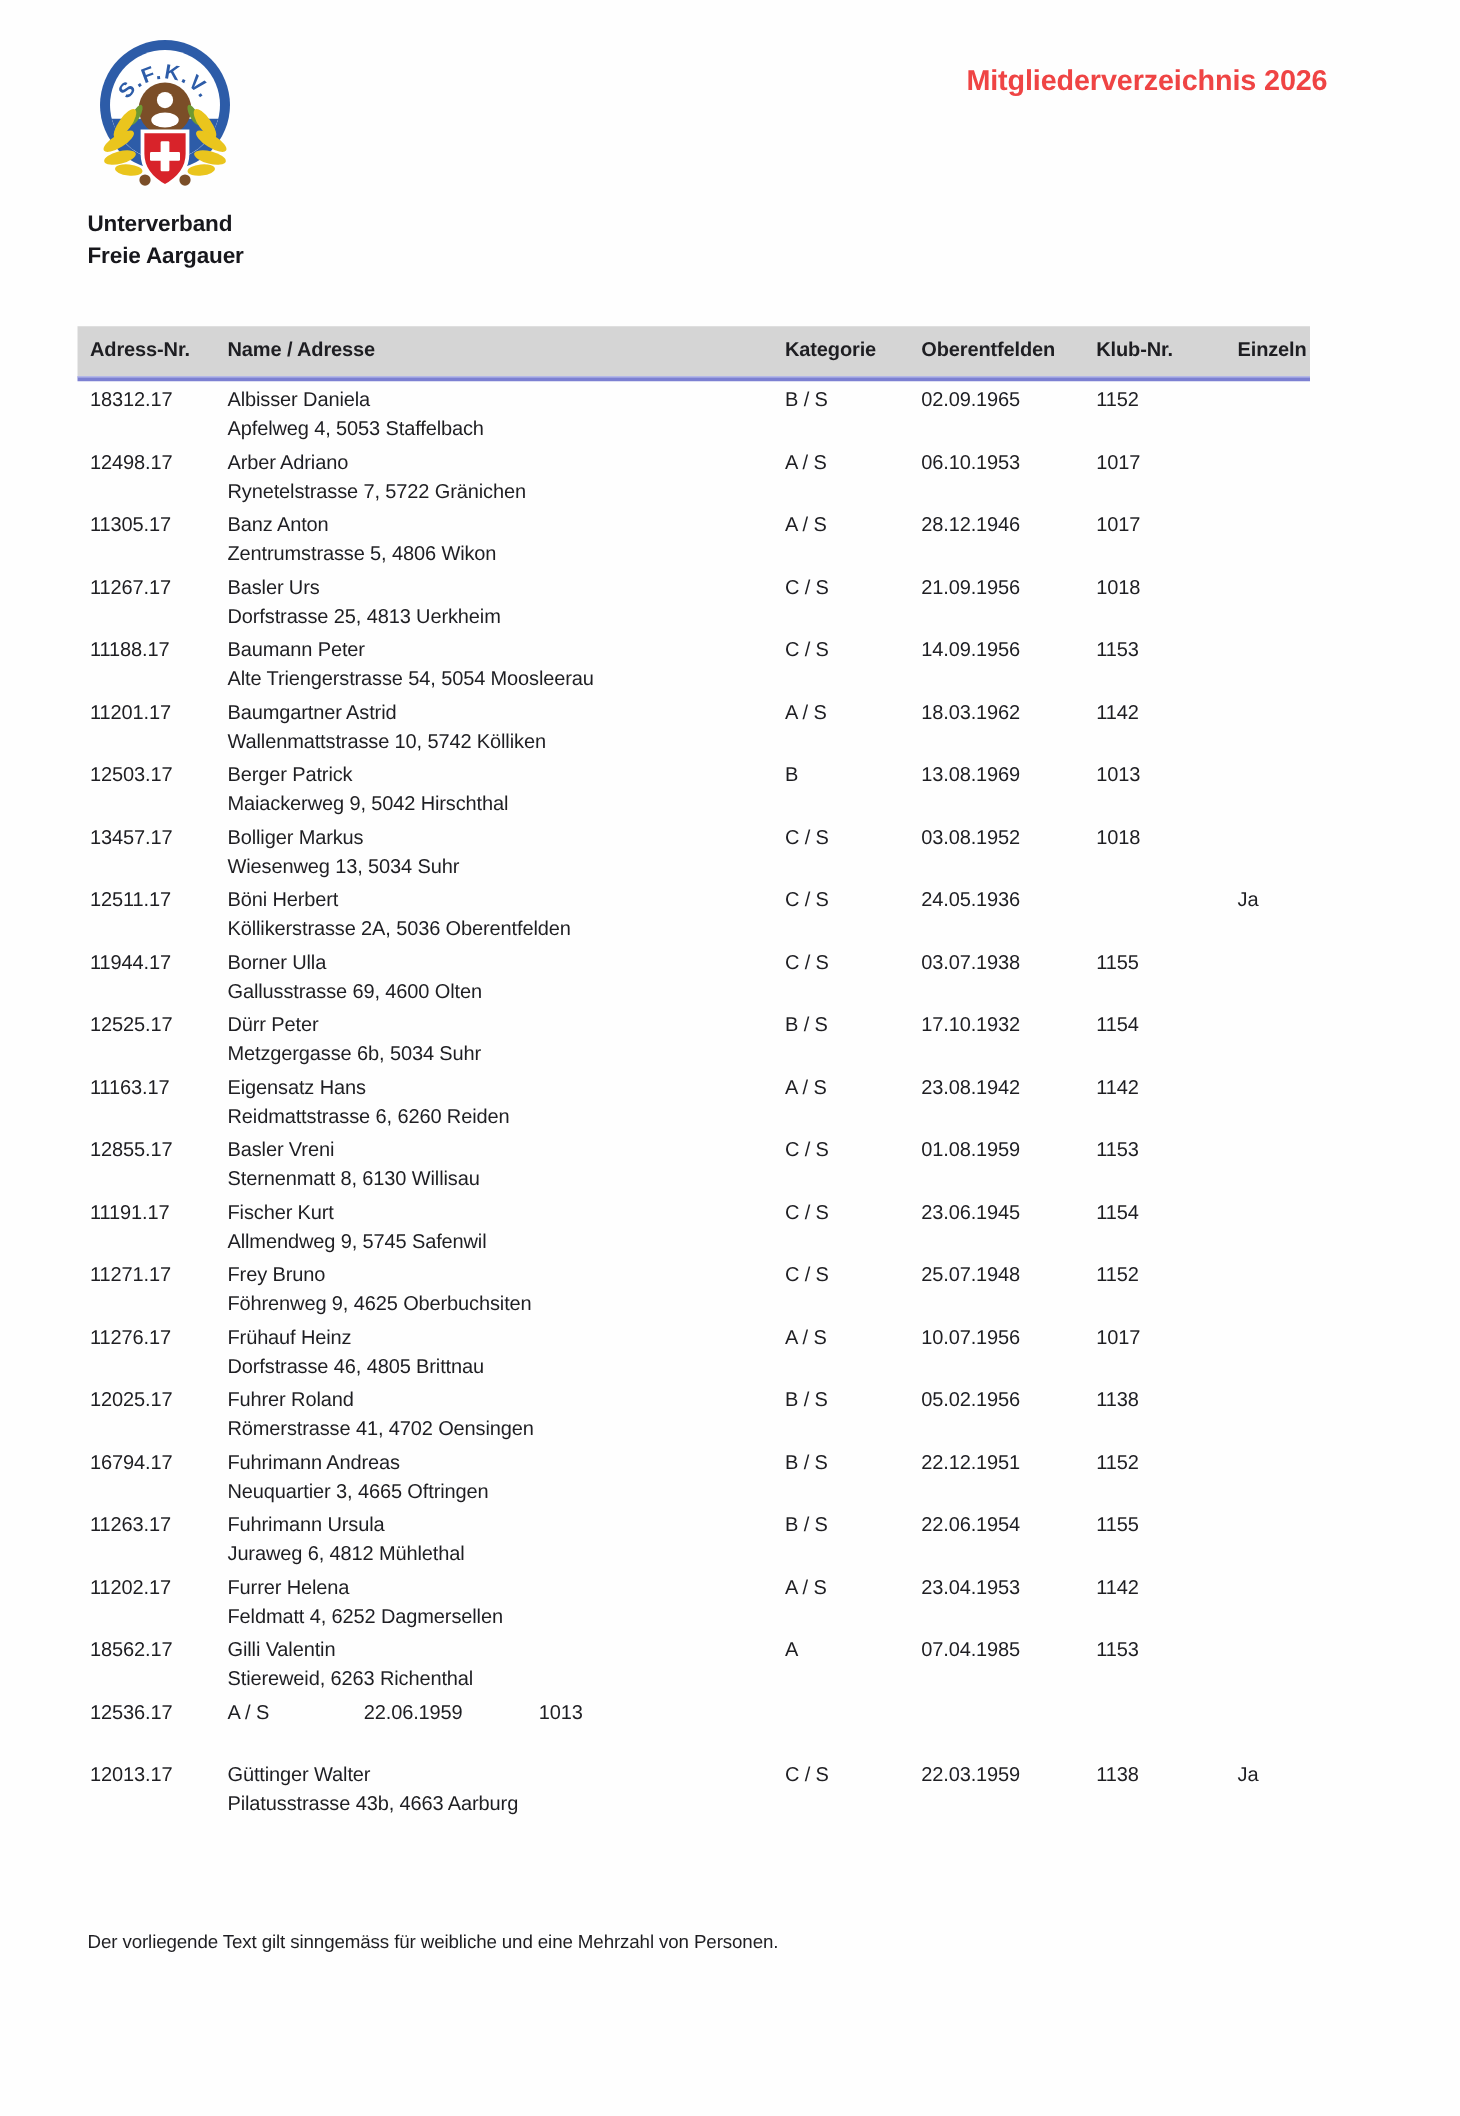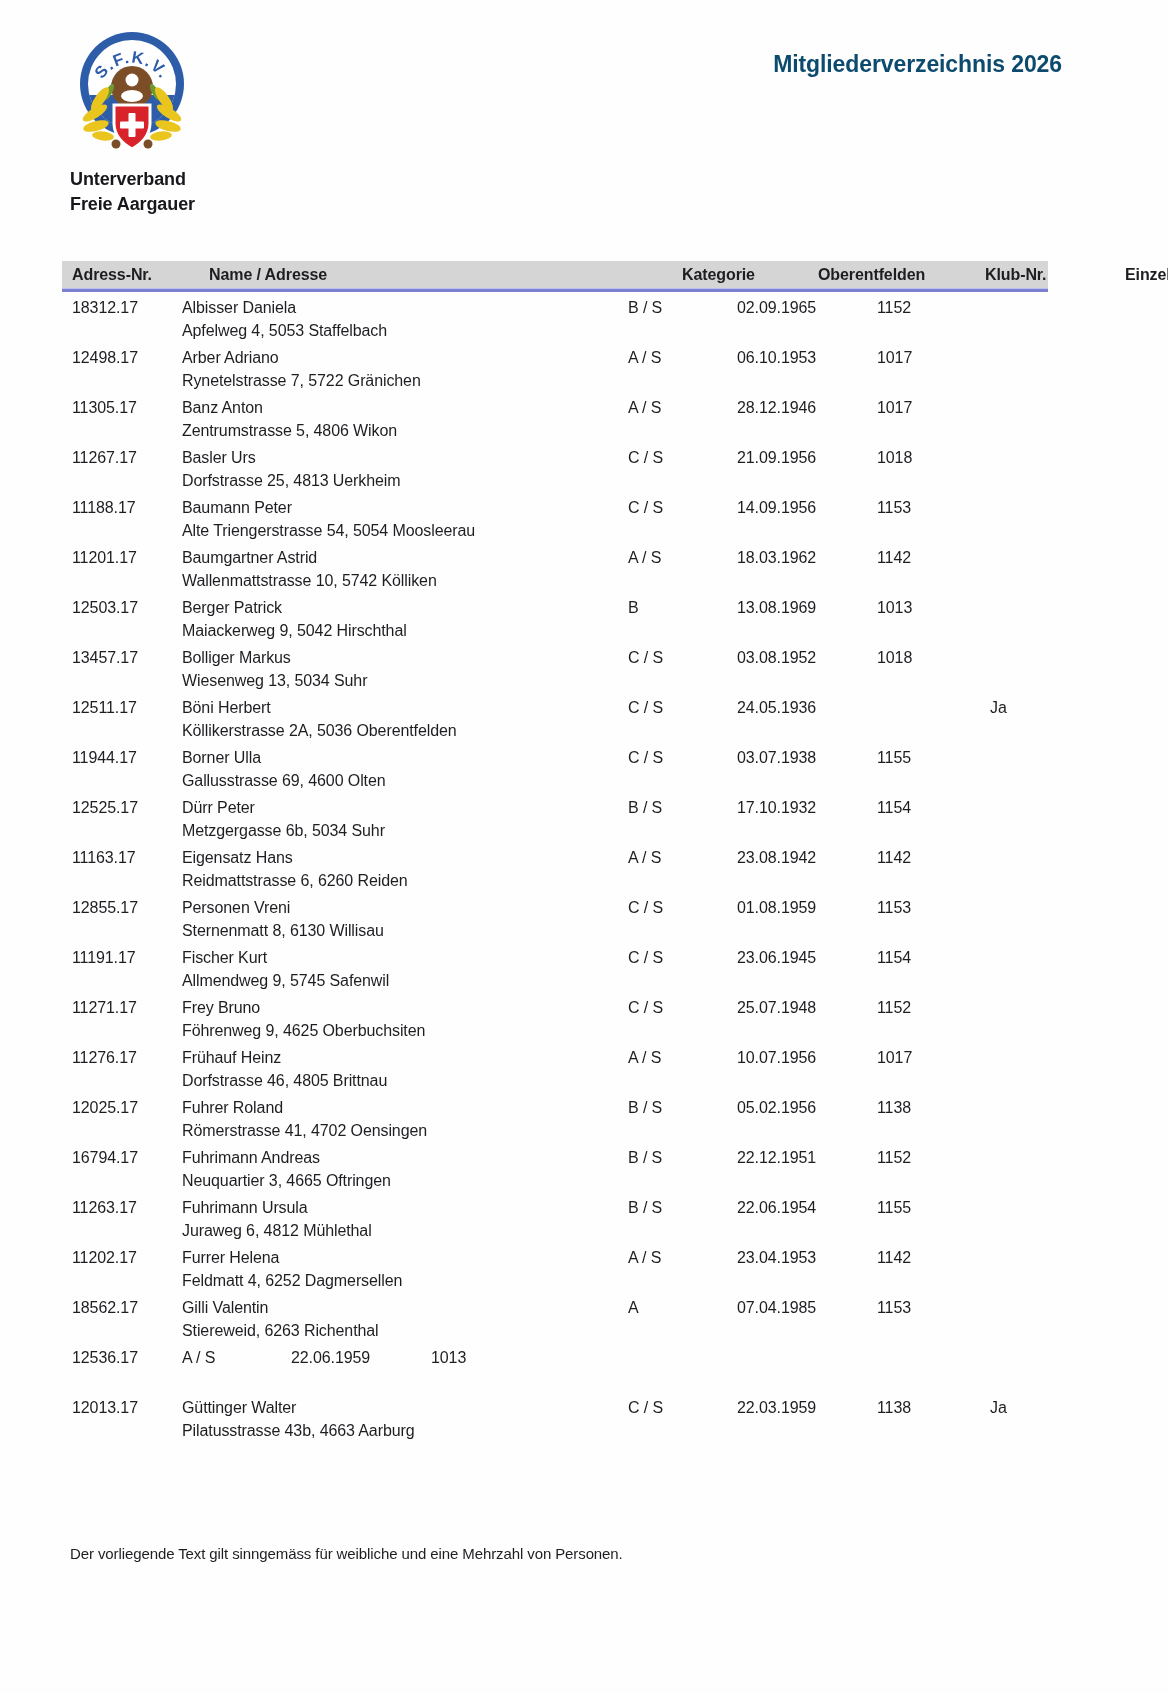--- a/index.html
+++ b/index.html
@@ -33,21 +33,21 @@
     fill: var(--logo-blue, #2d5ca8);
   }
 
   
   .doc-title {
     position: absolute;
     top: 51px;
     right: 106px;
     font-size: 23px;
     font-weight: 700;
-    color: #0c4a6e;
+    color: #ef4444;
   }
   .org-block {
     position: absolute;
     left: 70px;
     top: 167px;
     font-size: 18px;
     font-weight: 700;
     line-height: 25px;
     color: #17171c;
   }
@@ -56,24 +56,23 @@
   .member-table {
     position: absolute;
     left: 62px;
     top: 261px;
     width: 986px;
     font-size: 16px;
   }
   .thead {
     display: flex;
     align-items: center;
-    height: 27px;
+    height: 40px;
     background: var(--header-bg, #d5d5d5);
     font-weight: 700;
-    gap: 27px;
   }
   .rule {
     height: 4px;
     background: var(--rule, #7c80d2);
     border-top: 1px solid var(--rule-top, #bcc0ec);
   }
   .c1 { flex: 0 0 120px; padding-left: 10px; }
   .c2 { flex: 0 0 446px; }
   .c3 { flex: 0 0 109px; }
   .c4 { flex: 0 0 140px; }
@@ -319,21 +318,21 @@
           </div>
           <div class="c3 cell">A / S</div>
           <div class="c4 cell">23.08.1942</div>
           <div class="c5 cell">1142</div>
           <div class="c6 cell"></div>
         </div>
 
         <div class="trow">
           <div class="c1 cell">12855.17</div>
           <div class="c2 cell">
-            <div class="name-line">Personen Vreni</div>
+            <div class="name-line">Basler Vreni</div>
             <div class="addr-line">Sternenmatt 8, 6130 Willisau</div>
           </div>
           <div class="c3 cell">C / S</div>
           <div class="c4 cell">01.08.1959</div>
           <div class="c5 cell">1153</div>
           <div class="c6 cell"></div>
         </div>
 
         <div class="trow">
           <div class="c1 cell">11191.17</div>

